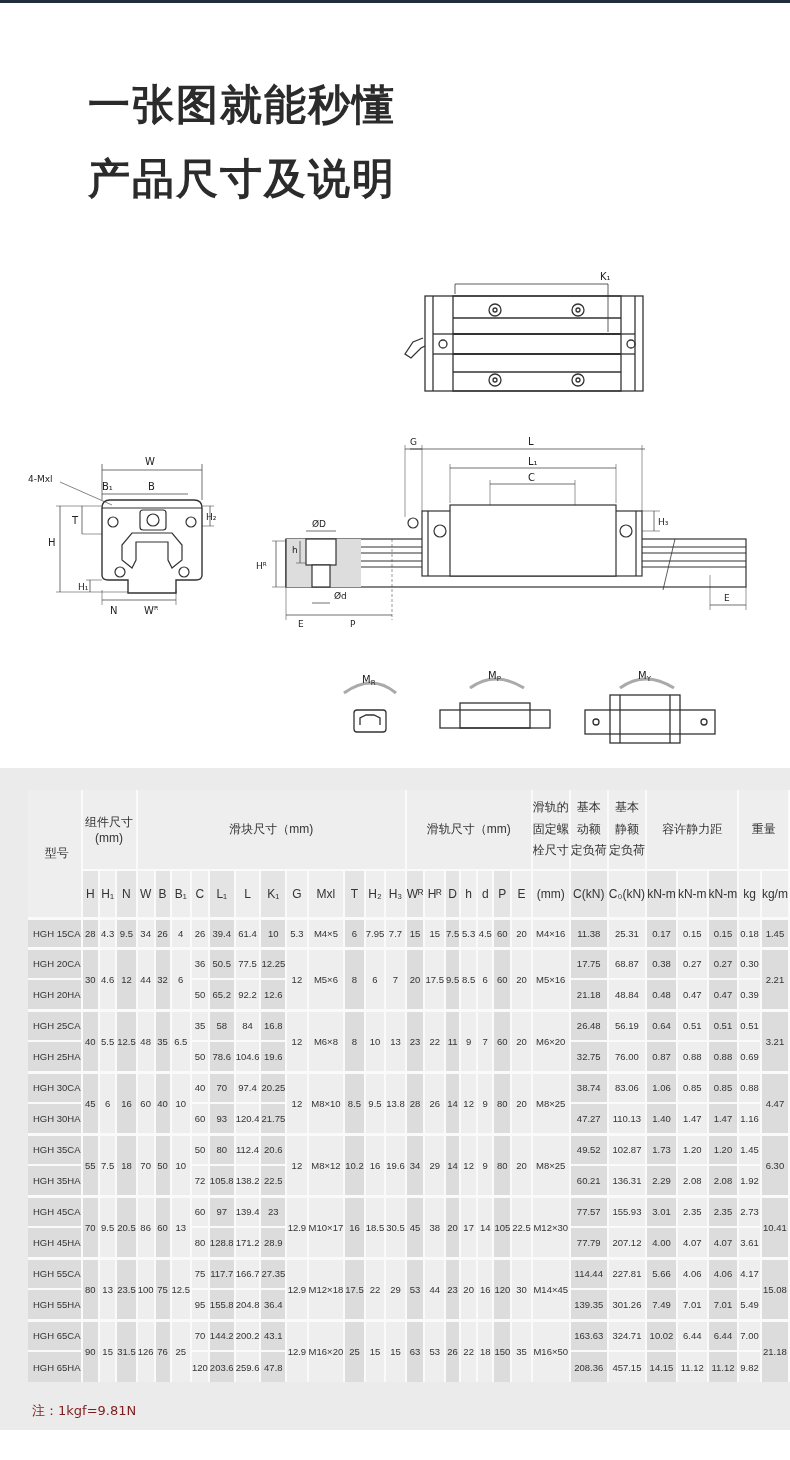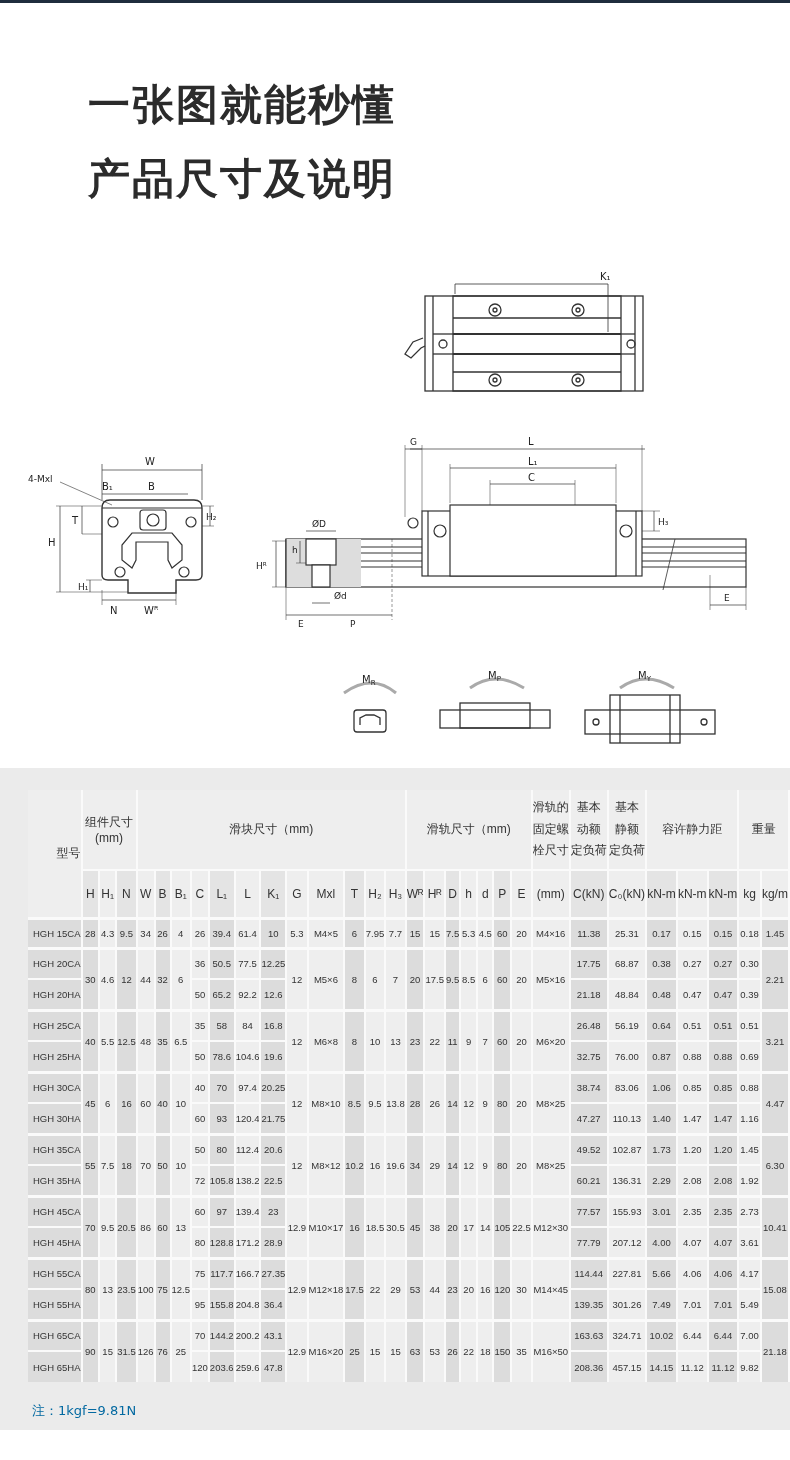--- a/index.html
+++ b/index.html
@@ -9,24 +9,24 @@
   .title { position: absolute; left: 88px; font-weight: bold; font-size: 42px; color: #2b2b2b; letter-spacing: 2px; line-height: 1; }
   .t1 { top: 84px; }
   .t2 { top: 158px; }
   svg text { font-family: "DejaVu Sans", sans-serif; }
   .table-section { position: absolute; left: 0; top: 768px; width: 790px; height: 662px; background: #ebebeb; }
   table.spec { position: absolute; left: 28px; top: 22px; border-collapse: collapse; background: #eeeeee; font-family: "Liberation Sans", sans-serif; font-size: 9.5px; color: #333; table-layout: fixed; }
   table.spec td { border-right: 2px solid #fafafa; text-align: center; vertical-align: middle; padding: 0; white-space: nowrap; overflow: hidden; }
   table.spec tr.grp-top td { border-top: 3px solid #fafafa; }
   table.spec tr.sub td.split { border-top: 2px solid #fafafa; }
   table.spec td.shade { background: #dcdcdc; }
-  table.spec td.model { background: #dcdcdc; text-align: right; padding-left: 5px; }
+  table.spec td.model { background: #dcdcdc; text-align: center; padding-left: 5px; }
   table.spec thead td { background: #eeeeee; font-size: 12px; color: #333; }
   table.spec thead tr.h2 td { border-top: 2px solid #fafafa; }
-  .note { position: absolute; left: 32px; top: 1402px; font-size: 13px; color: #0369a1; }
+  .note { position: absolute; left: 32px; top: 1402px; font-size: 13px; color: #7f1d1d; }
 </style>
 </head>
 <body>
 
 <div class="topbar"></div>
 
 <div class="title t1">一张图就能秒懂</div>
 <div class="title t2">产品尺寸及说明</div>
 
 <svg style="position:absolute;left:395px;top:262px" width="270" height="135" viewBox="0 0 270 135">

